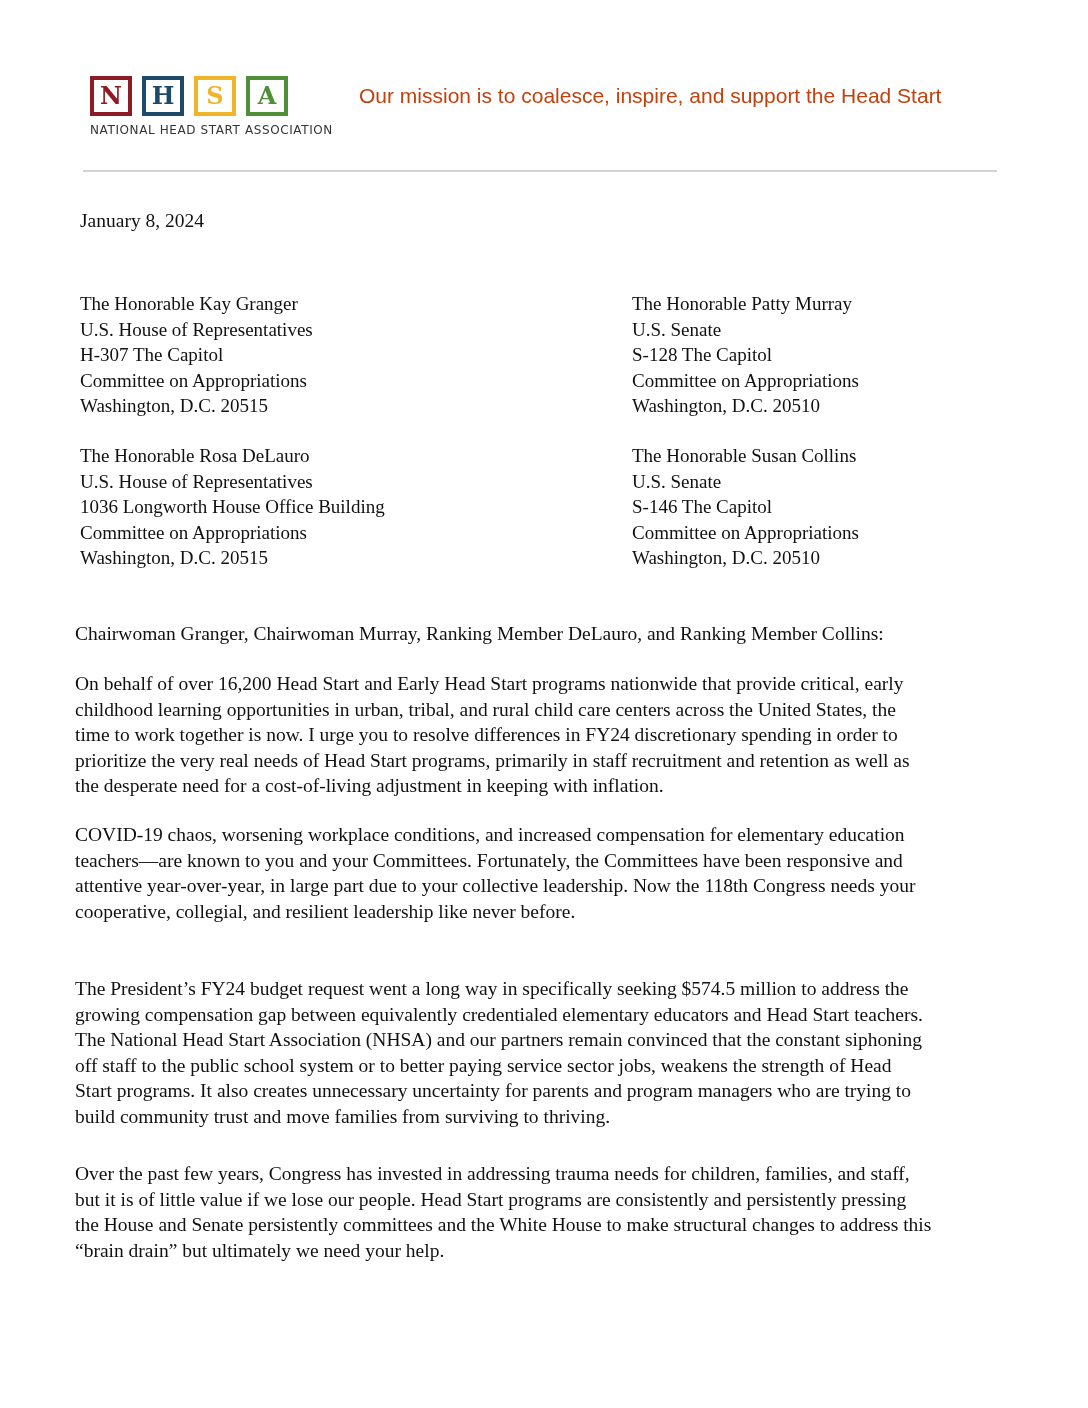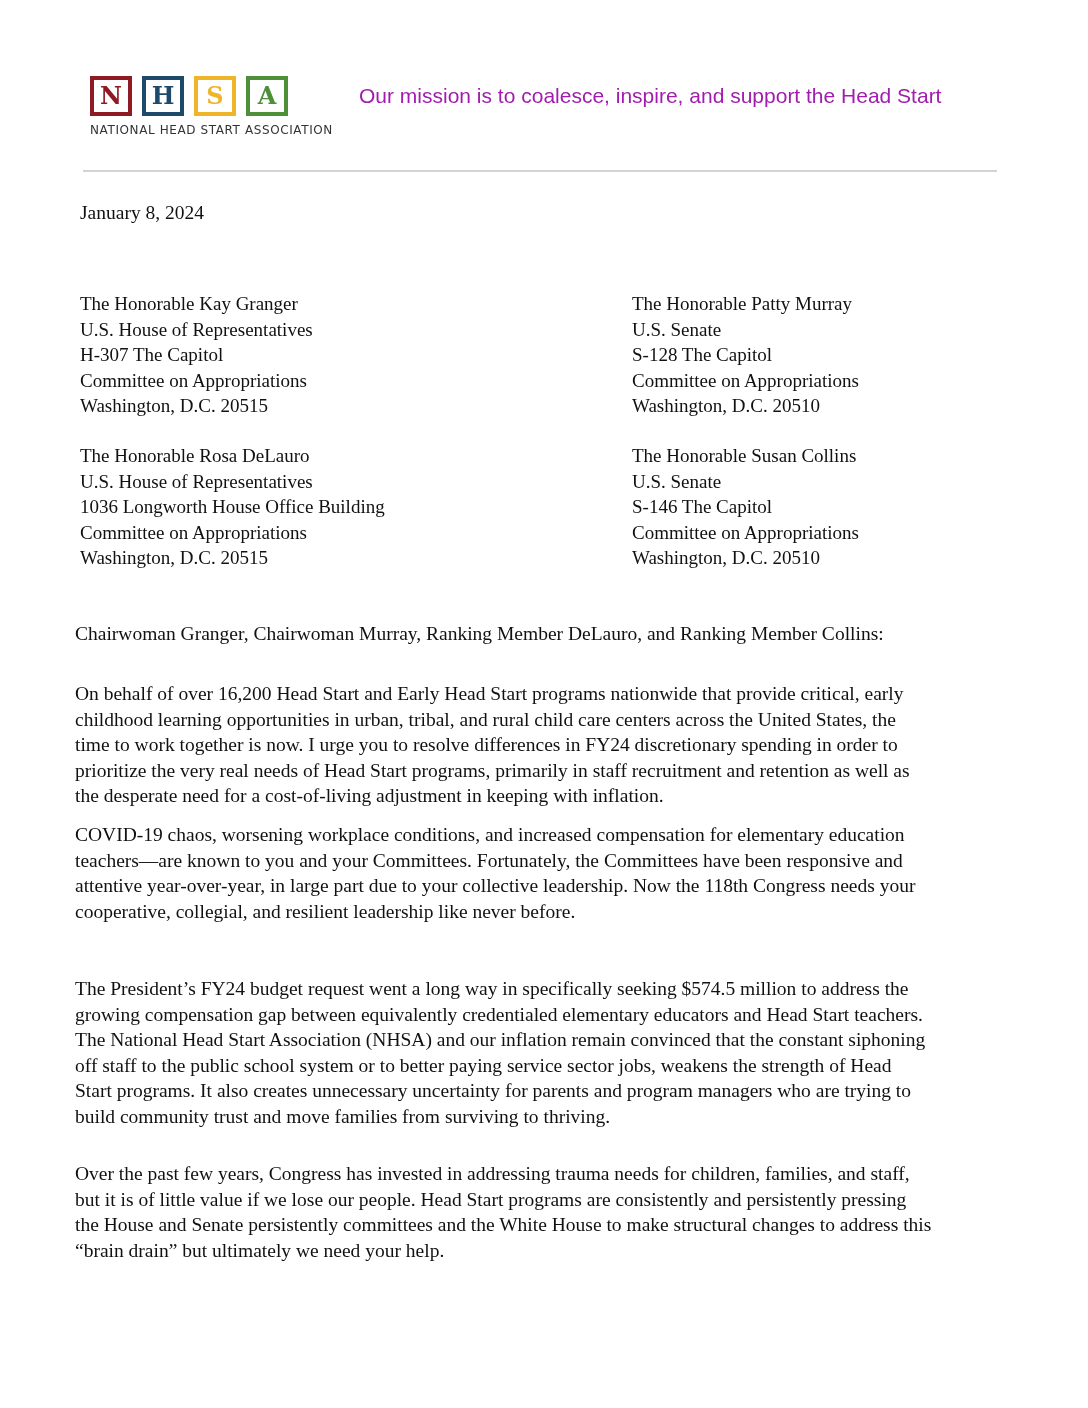--- a/index.html
+++ b/index.html
@@ -59,35 +59,35 @@
       white-space: nowrap;
     }
     .mission {
       position: absolute;
       left: 359px;
       top: 79px;
       width: 660px;
       font-family: "Liberation Sans", "DejaVu Sans", sans-serif;
       font-size: 21px;
       line-height: 33px;
-      color: #a21caf;
+      color: #c2410c;
     }
     .mission div { white-space: nowrap; }
     .divider {
       position: absolute;
       left: 83px;
       top: 170px;
       width: 914px;
       height: 2px;
       background: #d3d3d3;
     }
     .date {
       position: absolute;
       left: 80px;
-      top: 200px;
+      top: 208px;
       font-size: 19.5px;
       line-height: 25px;
       text-align: right;
     }
     .address {
       position: absolute;
       font-size: 19px;
       line-height: 25.5px;
       white-space: nowrap;
     }
@@ -98,21 +98,21 @@
     .addr-collins { left: 632px; top: 443px; }
     .body-text {
       position: absolute;
       left: 75px;
       width: 950px;
       font-size: 19.5px;
       line-height: 25.5px;
     }
     .body-text .line { white-space: nowrap; }
     .salutation { top: 621px; }
-    .para1 { top: 671px; margin-top: 10px; }
+    .para1 { top: 671px; }
     .para2 { top: 822px; }
     .para3 { top: 976px; }
     .para4 { top: 1133px; margin-top: 28px; }
   </style>
 </head>
 <body>
 
 <div class="letterhead">
   <div class="logo">
     <div class="logo-blocks">
@@ -180,21 +180,21 @@
 <div class="body-text para2">
   <div class="line">COVID-19 chaos, worsening workplace conditions, and increased compensation for elementary education</div>
   <div class="line">teachers—are known to you and your Committees. Fortunately, the Committees have been responsive and</div>
   <div class="line">attentive year-over-year, in large part due to your collective leadership. Now the 118th Congress needs your</div>
   <div class="line">cooperative, collegial, and resilient leadership like never before.</div>
 </div>
 
 <div class="body-text para3">
   <div class="line">The President’s FY24 budget request went a long way in specifically seeking $574.5 million to address the</div>
   <div class="line">growing compensation gap between equivalently credentialed elementary educators and Head Start teachers.</div>
-  <div class="line">The National Head Start Association (NHSA) and our inflation remain convinced that the constant siphoning</div>
+  <div class="line">The National Head Start Association (NHSA) and our partners remain convinced that the constant siphoning</div>
   <div class="line">off staff to the public school system or to better paying service sector jobs, weakens the strength of Head</div>
   <div class="line">Start programs. It also creates unnecessary uncertainty for parents and program managers who are trying to</div>
   <div class="line">build community trust and move families from surviving to thriving.</div>
 </div>
 
 <div class="body-text para4">
   <div class="line">Over the past few years, Congress has invested in addressing trauma needs for children, families, and staff,</div>
   <div class="line">but it is of little value if we lose our people. Head Start programs are consistently and persistently pressing</div>
   <div class="line">the House and Senate persistently committees and the White House to make structural changes to address this</div>
   <div class="line">“brain drain” but ultimately we need your help.</div>

